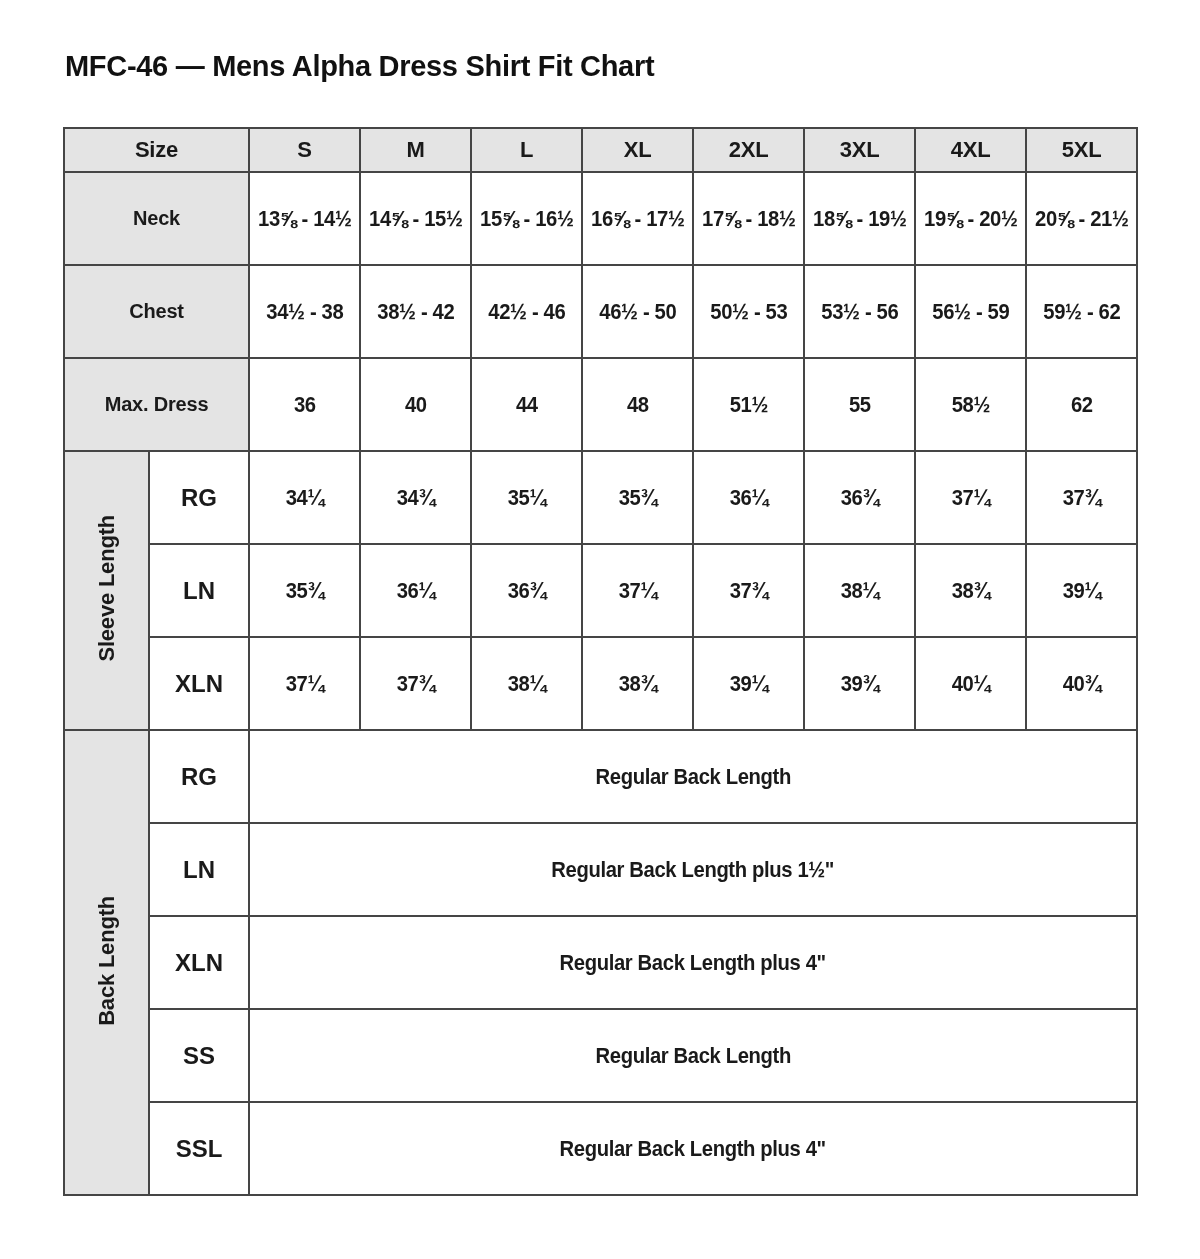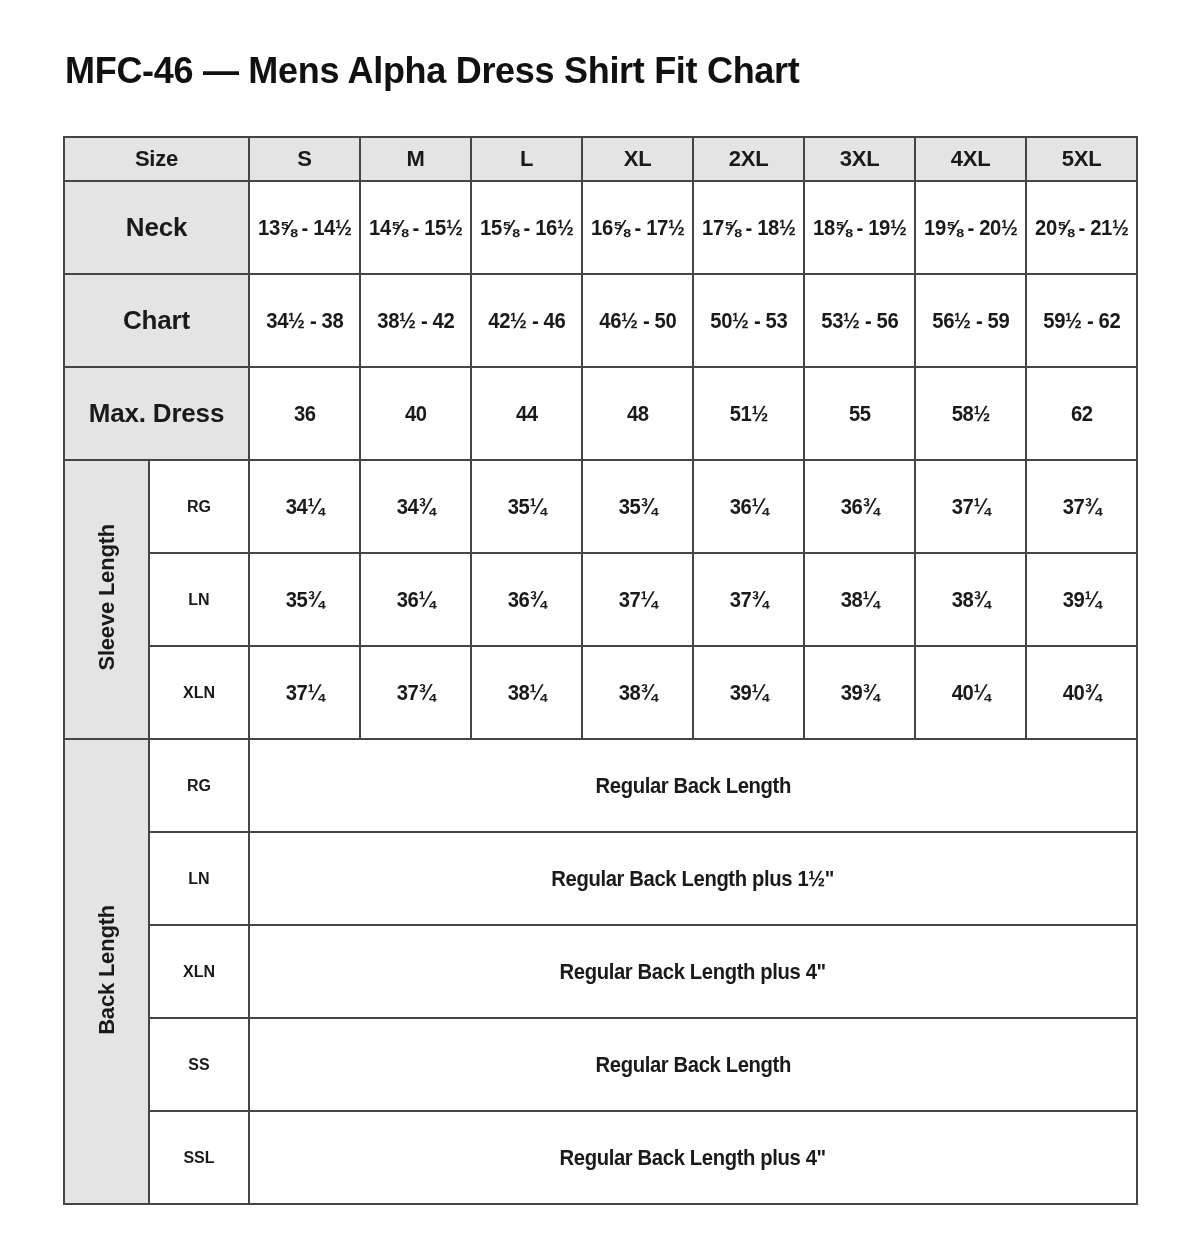--- a/index.html
+++ b/index.html
@@ -8,21 +8,21 @@
     font-family: "Liberation Sans", sans-serif;
     color: #1a1a1a;
     width: 1200px;
   }
   .page {
     width: 1200px;
     min-height: 1259px;
     padding: 50px 63px 40px 63px;
   }
   .title {
-    font-size: 36px;
+    font-size: 29px;
     font-weight: bold;
     letter-spacing: -0.3px;
     margin: 0 0 30px 2px;
     color: #111;
   }
   table.fit-chart {
     border-collapse: collapse;
     table-layout: fixed;
     width: 1073px;
     margin-top: 44px;
@@ -34,26 +34,26 @@
     padding: 0;
   }
   .gray { background: #e4e4e4; }
   .hdr {
     font-weight: bold;
     font-size: 22px;
     letter-spacing: -0.2px;
   }
   .rowlbl {
     font-weight: bold;
-    font-size: 26px;
+    font-size: 20px;
     letter-spacing: -0.2px;
   }
   .sublbl {
     font-weight: bold;
-    font-size: 16px;
+    font-size: 24px;
   }
   .val, .spantext {
     font-weight: bold;
     font-size: 22px;
     letter-spacing: -0.4px;
   }
   .cond {
     display: inline-block;
     transform: scaleX(0.92);
     white-space: nowrap;
@@ -109,21 +109,21 @@
       <td class="val"><span class="cond">14⅝ - 15½</span></td>
       <td class="val"><span class="cond">15⅝ - 16½</span></td>
       <td class="val"><span class="cond">16⅝ - 17½</span></td>
       <td class="val"><span class="cond">17⅝ - 18½</span></td>
       <td class="val"><span class="cond">18⅝ - 19½</span></td>
       <td class="val"><span class="cond">19⅝ - 20½</span></td>
       <td class="val"><span class="cond">20⅝ - 21½</span></td>
     </tr>
 
     <tr class="r-body">
-      <td colspan="2" class="gray rowlbl">Chart</td>
+      <td colspan="2" class="gray rowlbl">Chest</td>
       <td class="val"><span class="cond">34½ - 38</span></td>
       <td class="val"><span class="cond">38½ - 42</span></td>
       <td class="val"><span class="cond">42½ - 46</span></td>
       <td class="val"><span class="cond">46½ - 50</span></td>
       <td class="val"><span class="cond">50½ - 53</span></td>
       <td class="val"><span class="cond">53½ - 56</span></td>
       <td class="val"><span class="cond">56½ - 59</span></td>
       <td class="val"><span class="cond">59½ - 62</span></td>
     </tr>
 

